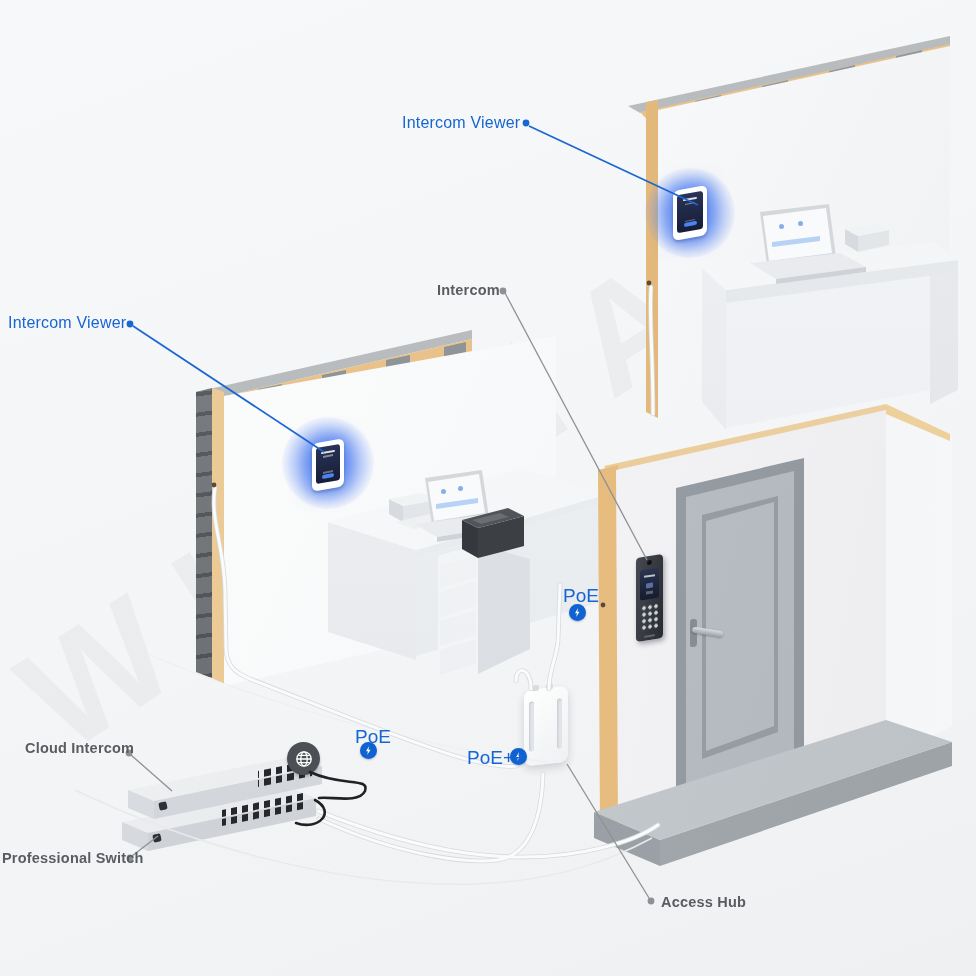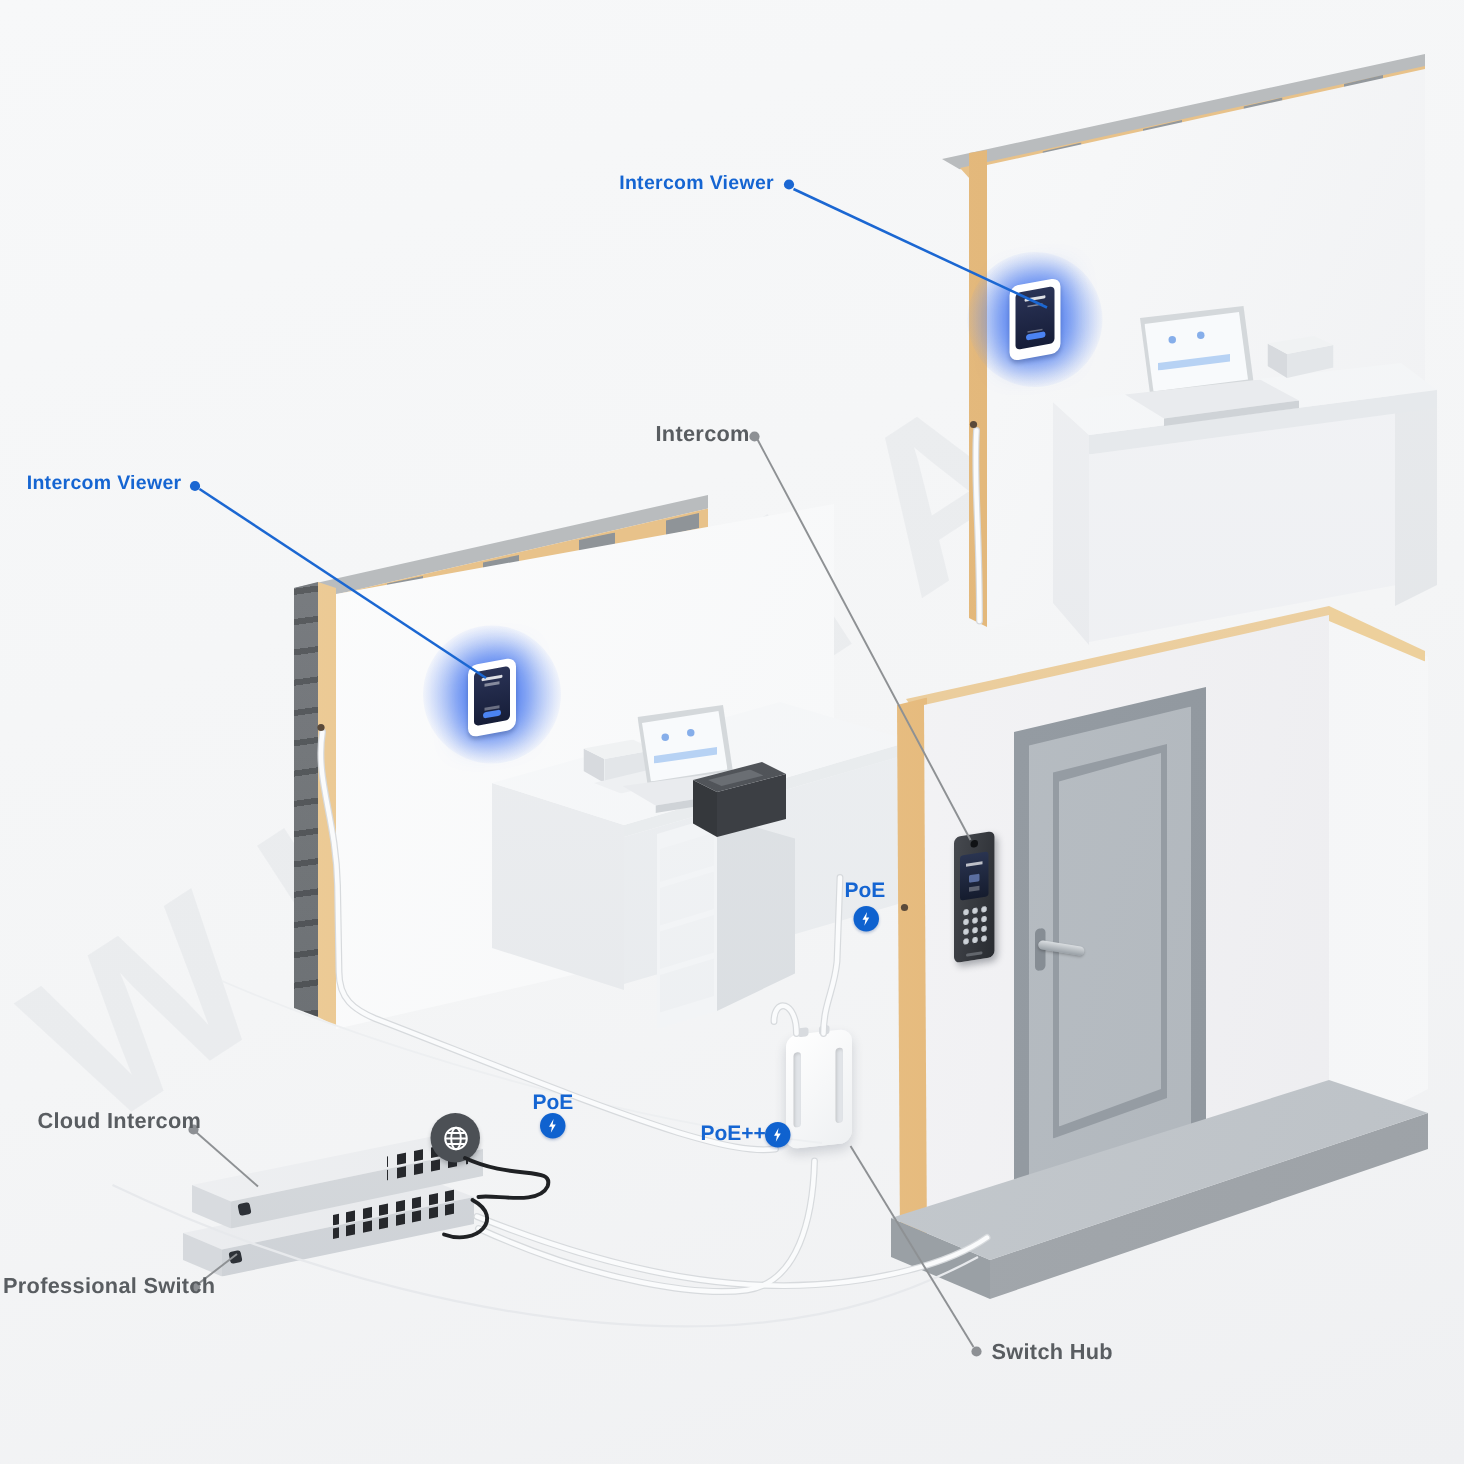--- a/index.html
+++ b/index.html
@@ -2,23 +2,23 @@
 <html><head>
 <meta charset="utf-8">
 <style>
   html,body{margin:0;padding:0;background:#eef0f2;}
   .stage{position:relative;width:976px;height:976px;overflow:hidden;
          background:linear-gradient(160deg,#f7f8f9 0%,#f4f5f6 55%,#eff0f2 100%);
          font-family:"Liberation Sans",sans-serif;}
   .sh{position:absolute;left:0;top:0;width:976px;height:976px;}
   .abs{position:absolute;}
   .lbl{position:absolute;white-space:nowrap;}
-  .lbl-blue{color:#1565d2;font-weight:700;font-size:13px;letter-spacing:.2px;}
+  .lbl-blue{color:#1565d2;font-weight:400;font-size:16px;letter-spacing:.2px;}
   .lbl-gray{color:#595d61;font-weight:600;font-size:14.5px;letter-spacing:.2px;}
-  .lbl-blue-sm{color:#1565d2;font-weight:700;font-size:14px;}
+  .lbl-blue-sm{color:#1565d2;font-weight:400;font-size:19px;}
   .bolt{position:absolute;width:17px;height:17px;border-radius:50%;background:#0f62cf;
         display:flex;align-items:center;justify-content:center;box-shadow:0 1px 2px rgba(20,60,140,.3);}
   .glow{position:absolute;border-radius:50%;
         background:radial-gradient(circle at 50% 50%, rgba(63,112,236,.95) 0%, rgba(80,128,242,.55) 38%,
                    rgba(110,150,246,.22) 62%, rgba(140,170,250,0) 74%);}
   .viewer{position:absolute;background:#fff;border-radius:6px;transform:skewY(-10deg);
           box-shadow:0 0 16px 5px rgba(66,114,238,.55), 0 2px 3px rgba(0,0,0,.28);}
   .viewer .scr{position:absolute;left:4px;right:4px;top:5px;bottom:7px;border-radius:3px;
           background:linear-gradient(#2a3356,#161d38);}
   .viewer .r1{position:absolute;left:22%;right:22%;top:14%;height:2px;background:rgba(255,255,255,.85);border-radius:1px;}
@@ -252,18 +252,18 @@
     <svg width="11" height="11" viewBox="0 0 24 24">
         <path d="M13.2 2 6.6 13.4h4.2L9.2 22l7.2-11.8h-4.6z" fill="#fff"></path>
       </svg>
   </div>
 
   <div class="lbl lbl-blue" style="left:402px;top:114px;width:114px;text-align:right;">Intercom Viewer</div>
   <div class="lbl lbl-blue" style="left:8px;top:314px;width:113px;text-align:right;">Intercom Viewer</div>
   <div class="lbl lbl-gray" style="left:437px;top:282px;">Intercom</div>
   <div class="lbl lbl-gray" style="left:25px;top:740px;">Cloud Intercom</div>
   <div class="lbl lbl-gray" style="left:2px;top:850px;">Professional Switch</div>
-  <div class="lbl lbl-gray" style="left:661px;top:894px;">Switch Hub</div>
+  <div class="lbl lbl-gray" style="left:661px;top:894px;">Access Hub</div>
   <div class="lbl lbl-blue-sm" style="left:563px;top:585px;">PoE</div>
   <div class="lbl lbl-blue-sm" style="left:355px;top:726px;">PoE</div>
   <div class="lbl lbl-blue-sm" style="left:467px;top:747px;">PoE++</div>
 
 </div>
 
 </body></html>

